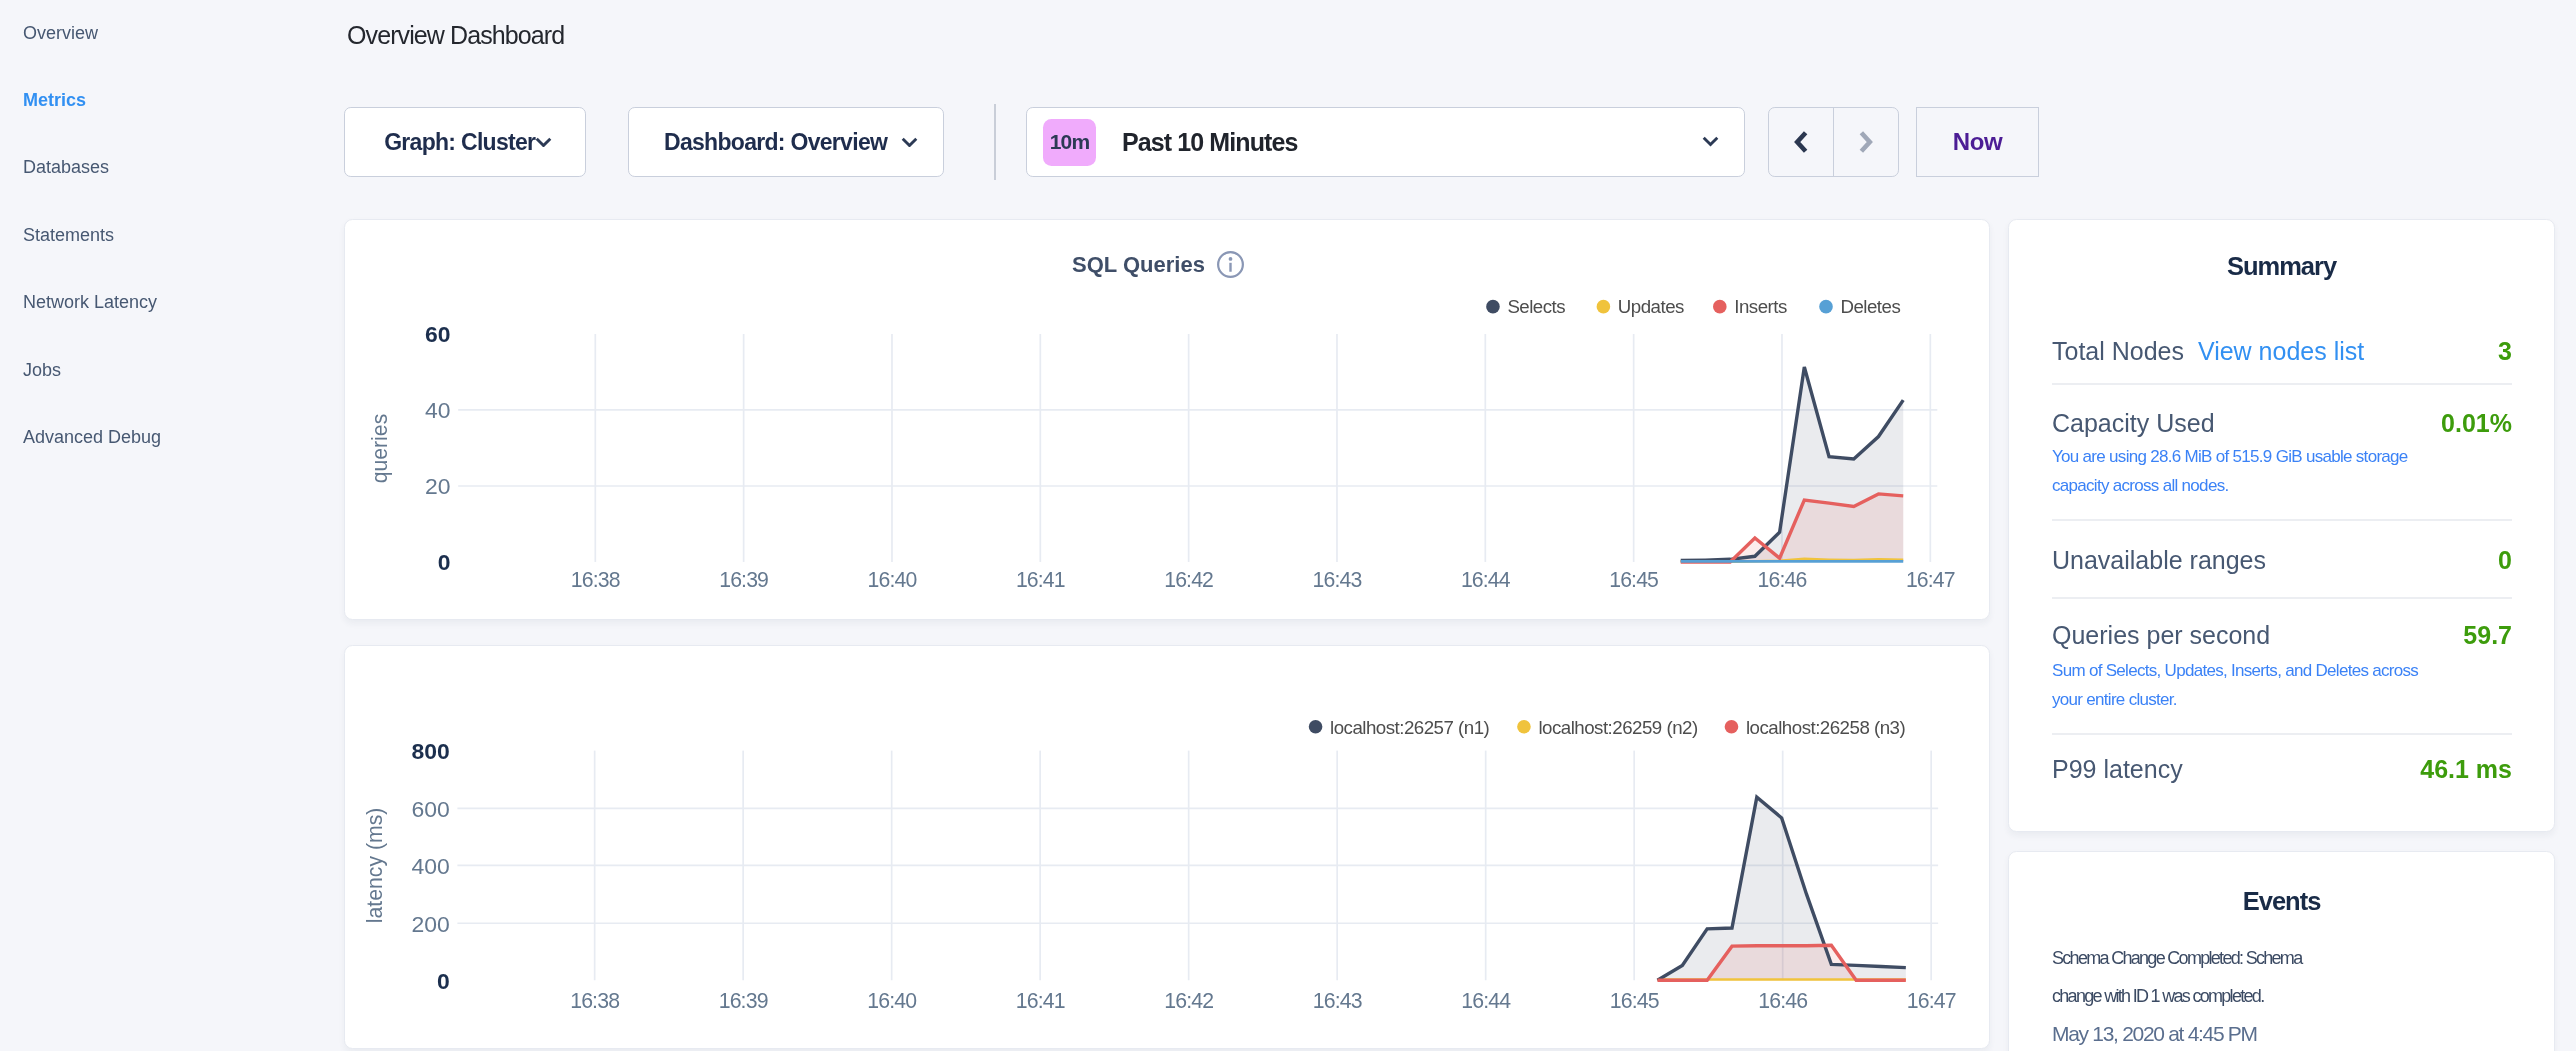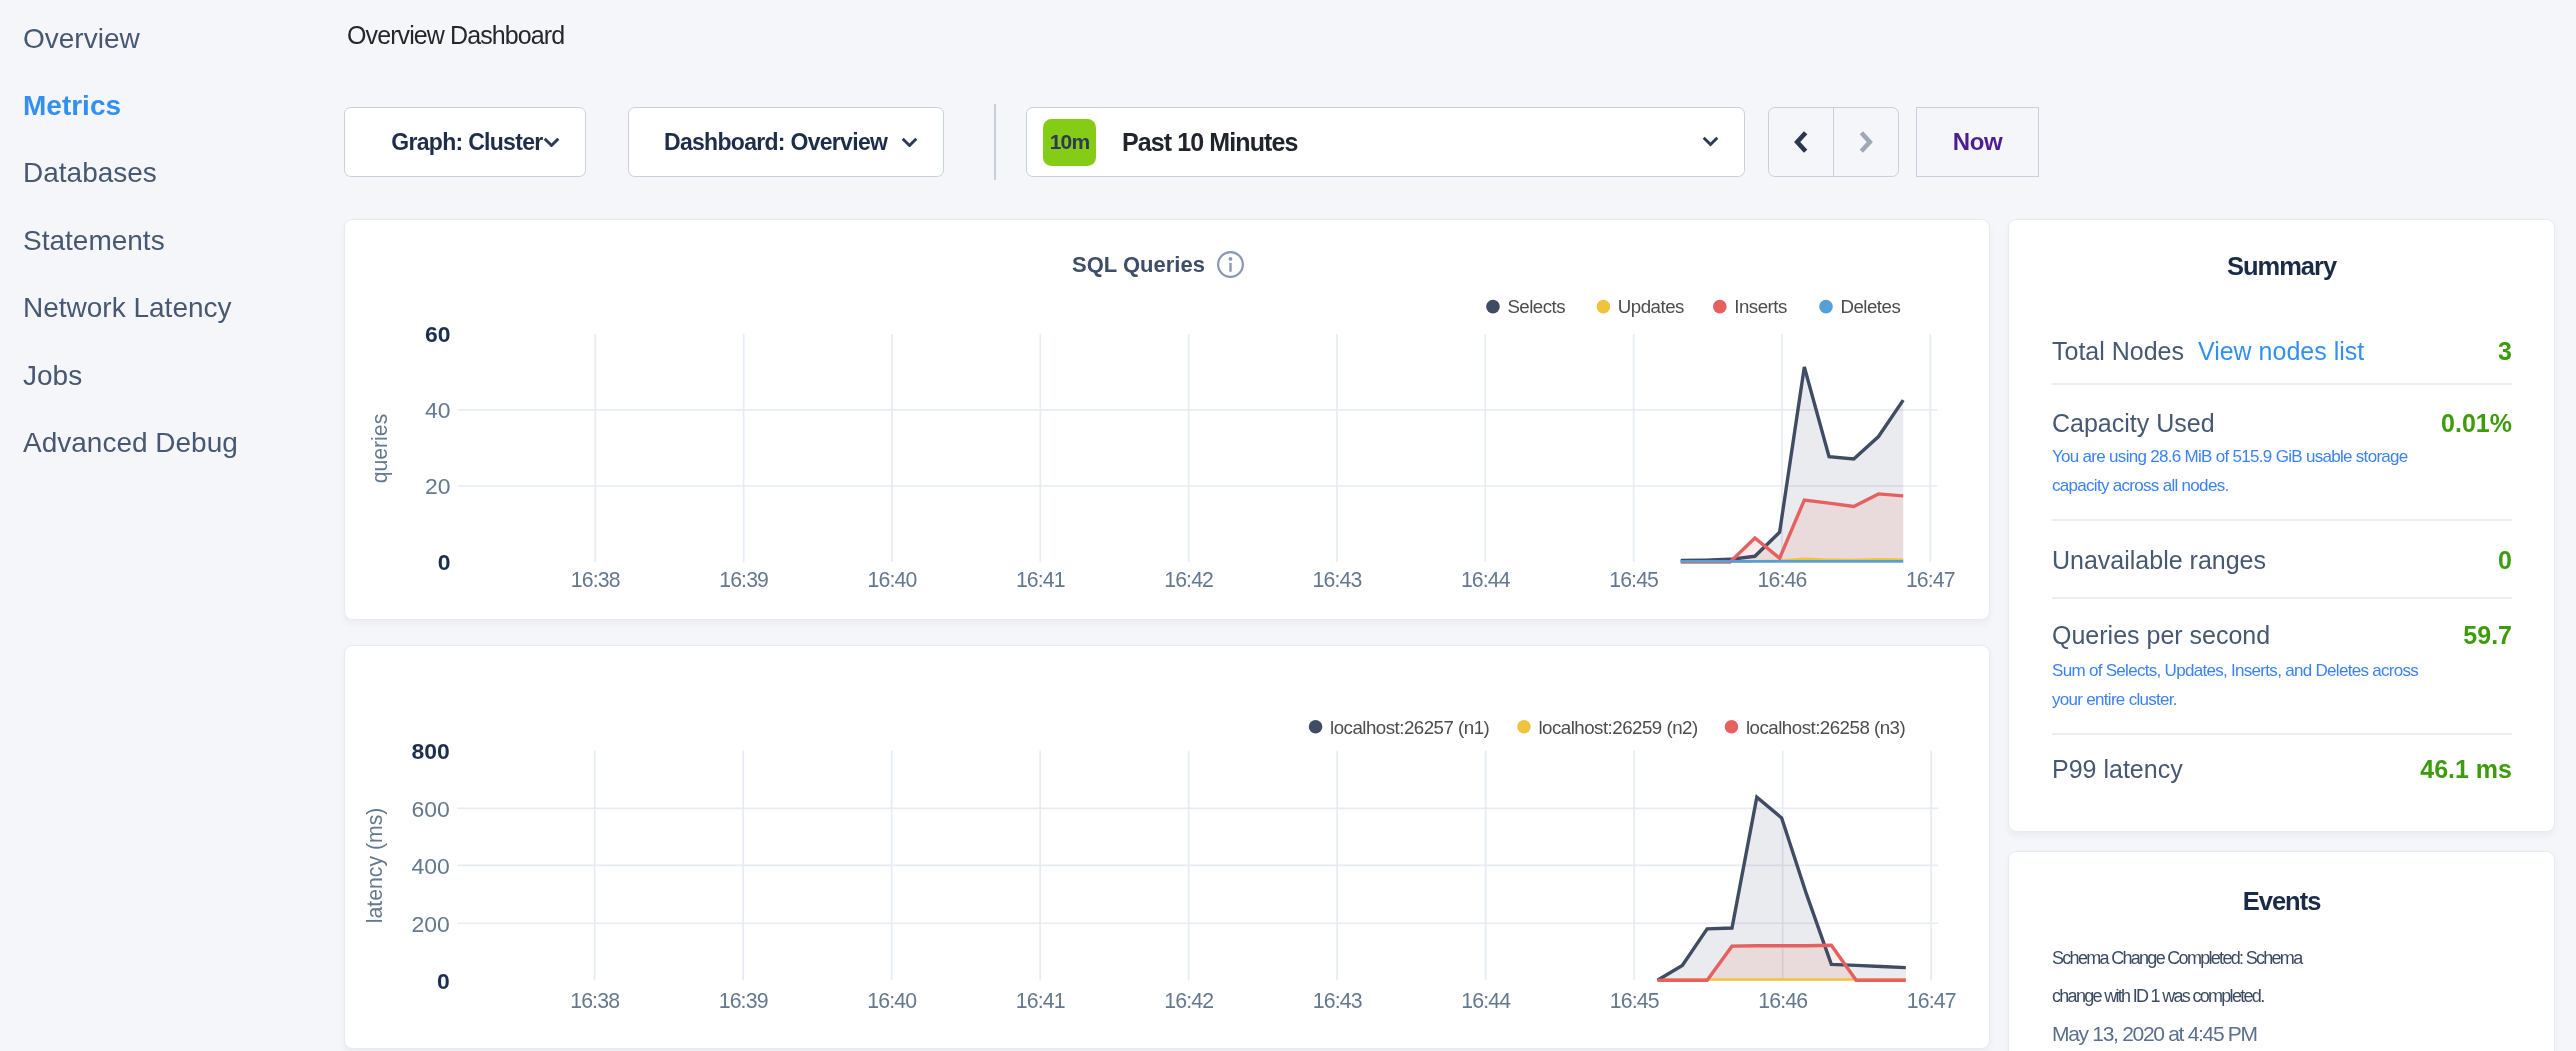--- a/index.html
+++ b/index.html
@@ -1,51 +1,51 @@
 <!DOCTYPE html>
 <html style="font-size:13.6px"><head><meta charset="utf-8"><style>
 * { margin:0; padding:0; box-sizing:border-box; }
 html,body { width:2576px; height:1051px; overflow:hidden; }
 body { background:#f5f6fa; font-family:"Liberation Sans",sans-serif; position:relative; }
 .abs { position:absolute; white-space:nowrap; }
 .card { position:absolute; background:#fff; border:1.7px solid #e7eaf1; border-radius:8.5px; box-shadow:0 3.4px 6.8px rgba(40,50,80,0.05); }
-.nav { position:absolute; left:23px; font-size:28px; color:#475872; white-space:nowrap; }
+.nav { position:absolute; left:23px; font-size:18px; color:#475872; white-space:nowrap; }
 .ctl { position:absolute; top:107px; height:70px; background:#fff; border:1.7px solid #c9cfdc; border-radius:6.8px; display:flex; align-items:center; white-space:nowrap; }
 .row-label { position:absolute; left:43px; font-size:25px; font-weight:normal; color:#475872; white-space:nowrap; }
 .row-val { position:absolute; right:42px; font-size:25px; font-weight:bold; color:#3d9c0c; white-space:nowrap; }
 .divider { position:absolute; left:43px; right:42px; height:1.7px; background:#eceef2; }
 .desc { position:absolute; left:43px; font-size:17px; letter-spacing:-0.7px; color:#3b82f6; line-height:29px; white-space:nowrap; }
 .ctitle { position:absolute; font-size:22px; font-weight:bold; color:#3f4e68; display:flex; align-items:center; white-space:nowrap; }
 </style></head><body>
 
 <div class="nav" style="top:23px">Overview</div>
 <div class="nav" style="top:90px;color:#3290f2;font-weight:bold">Metrics</div>
 <div class="nav" style="top:157px">Databases</div>
 <div class="nav" style="top:225px">Statements</div>
 <div class="nav" style="top:292px">Network Latency</div>
 <div class="nav" style="top:360px">Jobs</div>
 <div class="nav" style="top:427px">Advanced Debug</div>
 
 <div class="abs" style="left:347px;top:21px;font-size:25px;letter-spacing:-0.9px;color:#24272e">Overview Dashboard</div>
 
-<div class="ctl" style="left:344px;width:242px;justify-content:flex-end;padding:0 25.5px 0 32px">
+<div class="ctl" style="left:344px;width:242px;justify-content:center;padding:0 25.5px 0 32px">
   <span style="font-size:23px;font-weight:bold;letter-spacing:-0.7px;color:#1f2d4d">Graph: Cluster</span>
     <svg width="17" height="10.2" viewBox="0 0 20 12" style="flex:none">
       <path d="M2 2 L10 10 L18 2" fill="none" stroke="#2c3a55" stroke-width="3.4"></path>
     </svg>
 </div>
 <div class="ctl" style="left:628px;width:316px;justify-content:space-between;padding:0 25.5px 0 35px">
   <span style="font-size:23px;font-weight:bold;letter-spacing:-0.7px;color:#1f2d4d">Dashboard: Overview</span>
     <svg width="17" height="10.2" viewBox="0 0 20 12" style="flex:none">
       <path d="M2 2 L10 10 L18 2" fill="none" stroke="#2c3a55" stroke-width="3.4"></path>
     </svg>
 </div>
 <div class="abs" style="left:994px;top:104px;width:1.7px;height:76px;background:#c9ced8"></div>
 <div class="ctl" style="left:1026px;width:719px;padding:0 25.5px 0 16px">
-  <span style="display:inline-flex;align-items:center;justify-content:center;width:53px;height:47px;background:#84cc16;border-radius:8.5px;font-size:21px;font-weight:bold;letter-spacing:-0.9px;color:#2c3a55">10m</span>
+  <span style="display:inline-flex;align-items:center;justify-content:center;width:53px;height:47px;background:#f0abfc;border-radius:8.5px;font-size:21px;font-weight:bold;letter-spacing:-0.9px;color:#2c3a55">10m</span>
   <span style="font-size:25px;font-weight:bold;letter-spacing:-0.9px;color:#20242c;margin-left:26px">Past 10 Minutes</span>
   <span style="margin-left:auto"><svg width="17" height="10.2" viewBox="0 0 20 12" style="flex:none">
         <path d="M2 2 L10 10 L18 2" fill="none" stroke="#2c3a55" stroke-width="3.4"></path>
       </svg></span>
 </div>
 <div class="abs" style="left:1768px;top:107px;width:131px;height:70px;border:1.7px solid #c9cfdc;border-radius:6.8px;display:flex">
   <div style="flex:1;display:flex;align-items:center;justify-content:center;border-right:1.7px solid #c9cfdc">
     <svg width="16" height="24" viewBox="0 0 19 28">
         <path d="M15 3 L5 14 L15 25" fill="none" stroke="#2b3750" stroke-width="5.5"></path>
       </svg>

